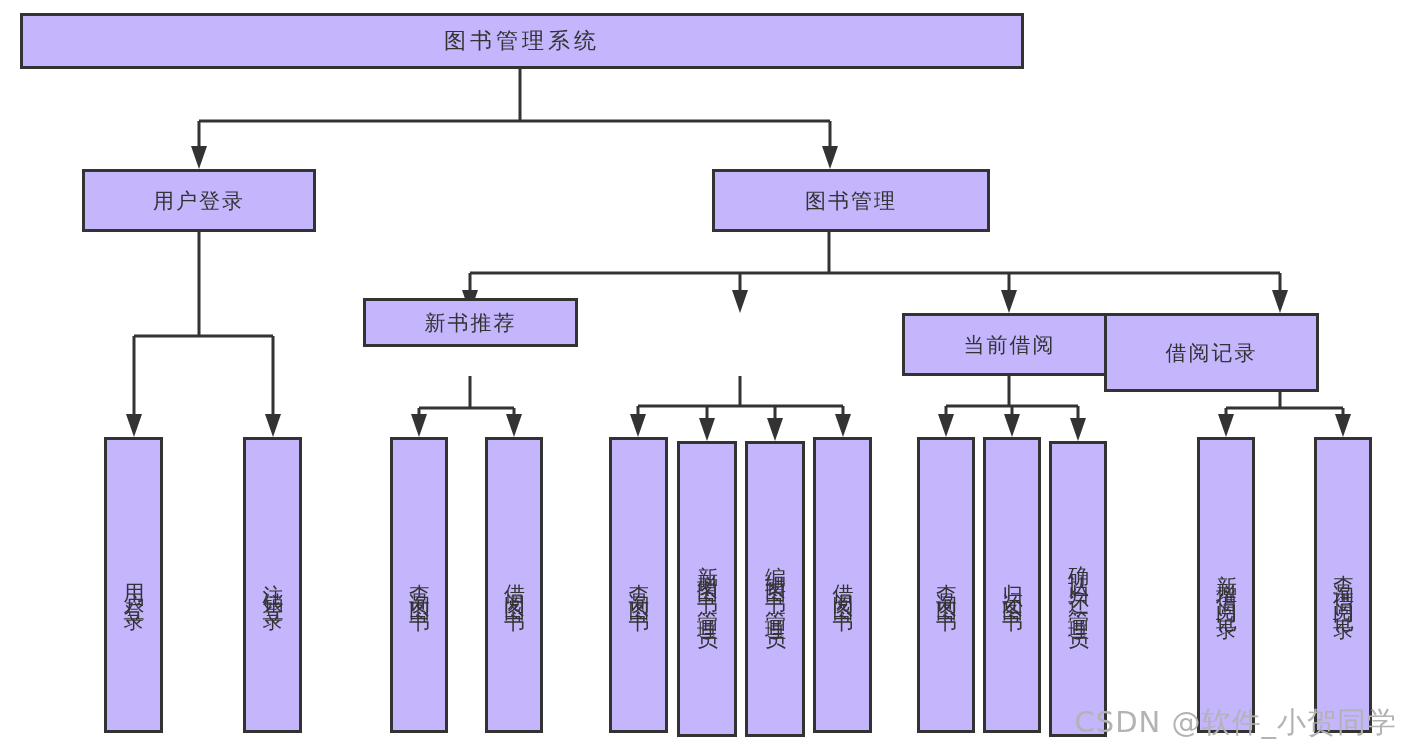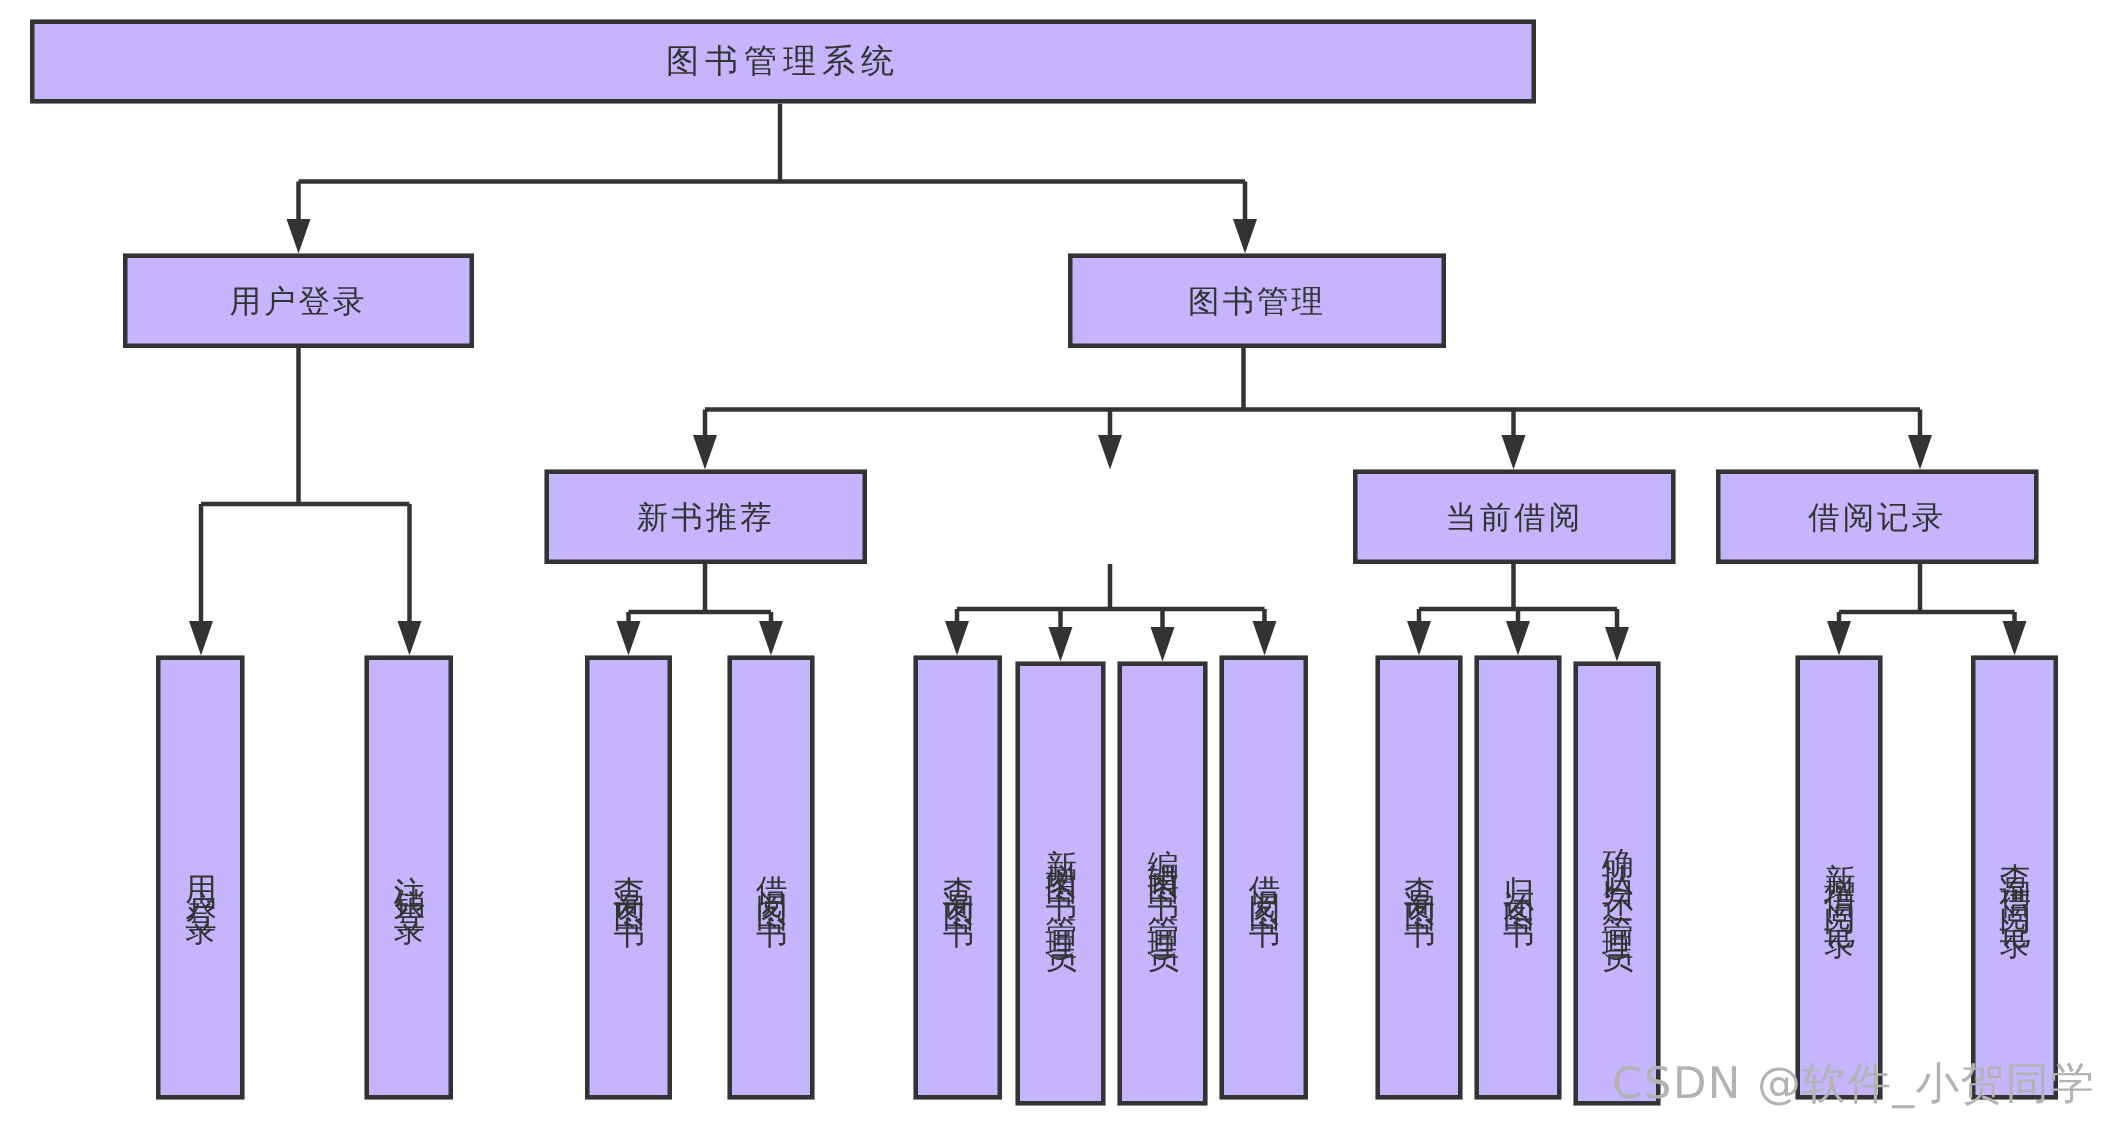--- a/index.html
+++ b/index.html
@@ -113,31 +113,31 @@
       <polygon points="1335,414 1351,414 1343,437" class="ahead"></polygon>
     </svg>
 
   <div class="box root-box" style="left:20px;top:13px;width:1004px;height:56px">
     <span class="hl">图书管理系统</span>
   </div>
 
   <div class="box" style="left:82px;top:169px;width:234px;height:63px">
     <span class="hl">用户登录</span>
   </div>
-  <div class="box" style="left:712px;top:169px;width:252px;height:63px">
+  <div class="box" style="left:712px;top:169px;width:278px;height:63px">
     <span class="hl">图书管理</span>
   </div>
 
-  <div class="box" style="left:363px;top:313px;width:215px;height:63px">
+  <div class="box" style="left:363px;top:298px;width:215px;height:49px">
     <span class="hl">新书推荐</span>
   </div>
   <div class="box" style="left:902px;top:313px;width:215px;height:63px">
     <span class="hl">当前借阅</span>
   </div>
-  <div class="box" style="left:1144px;top:313px;width:215px;height:63px">
+  <div class="box" style="left:1104px;top:313px;width:215px;height:79px">
     <span class="hl">借阅记录</span>
   </div>
 
   <div class="box" style="left:104px;top:437px;width:59px;height:296px">
     <span class="vl">用户登录</span>
   </div>
   <div class="box" style="left:243px;top:437px;width:59px;height:296px">
     <span class="vl">注销登录</span>
   </div>
 

